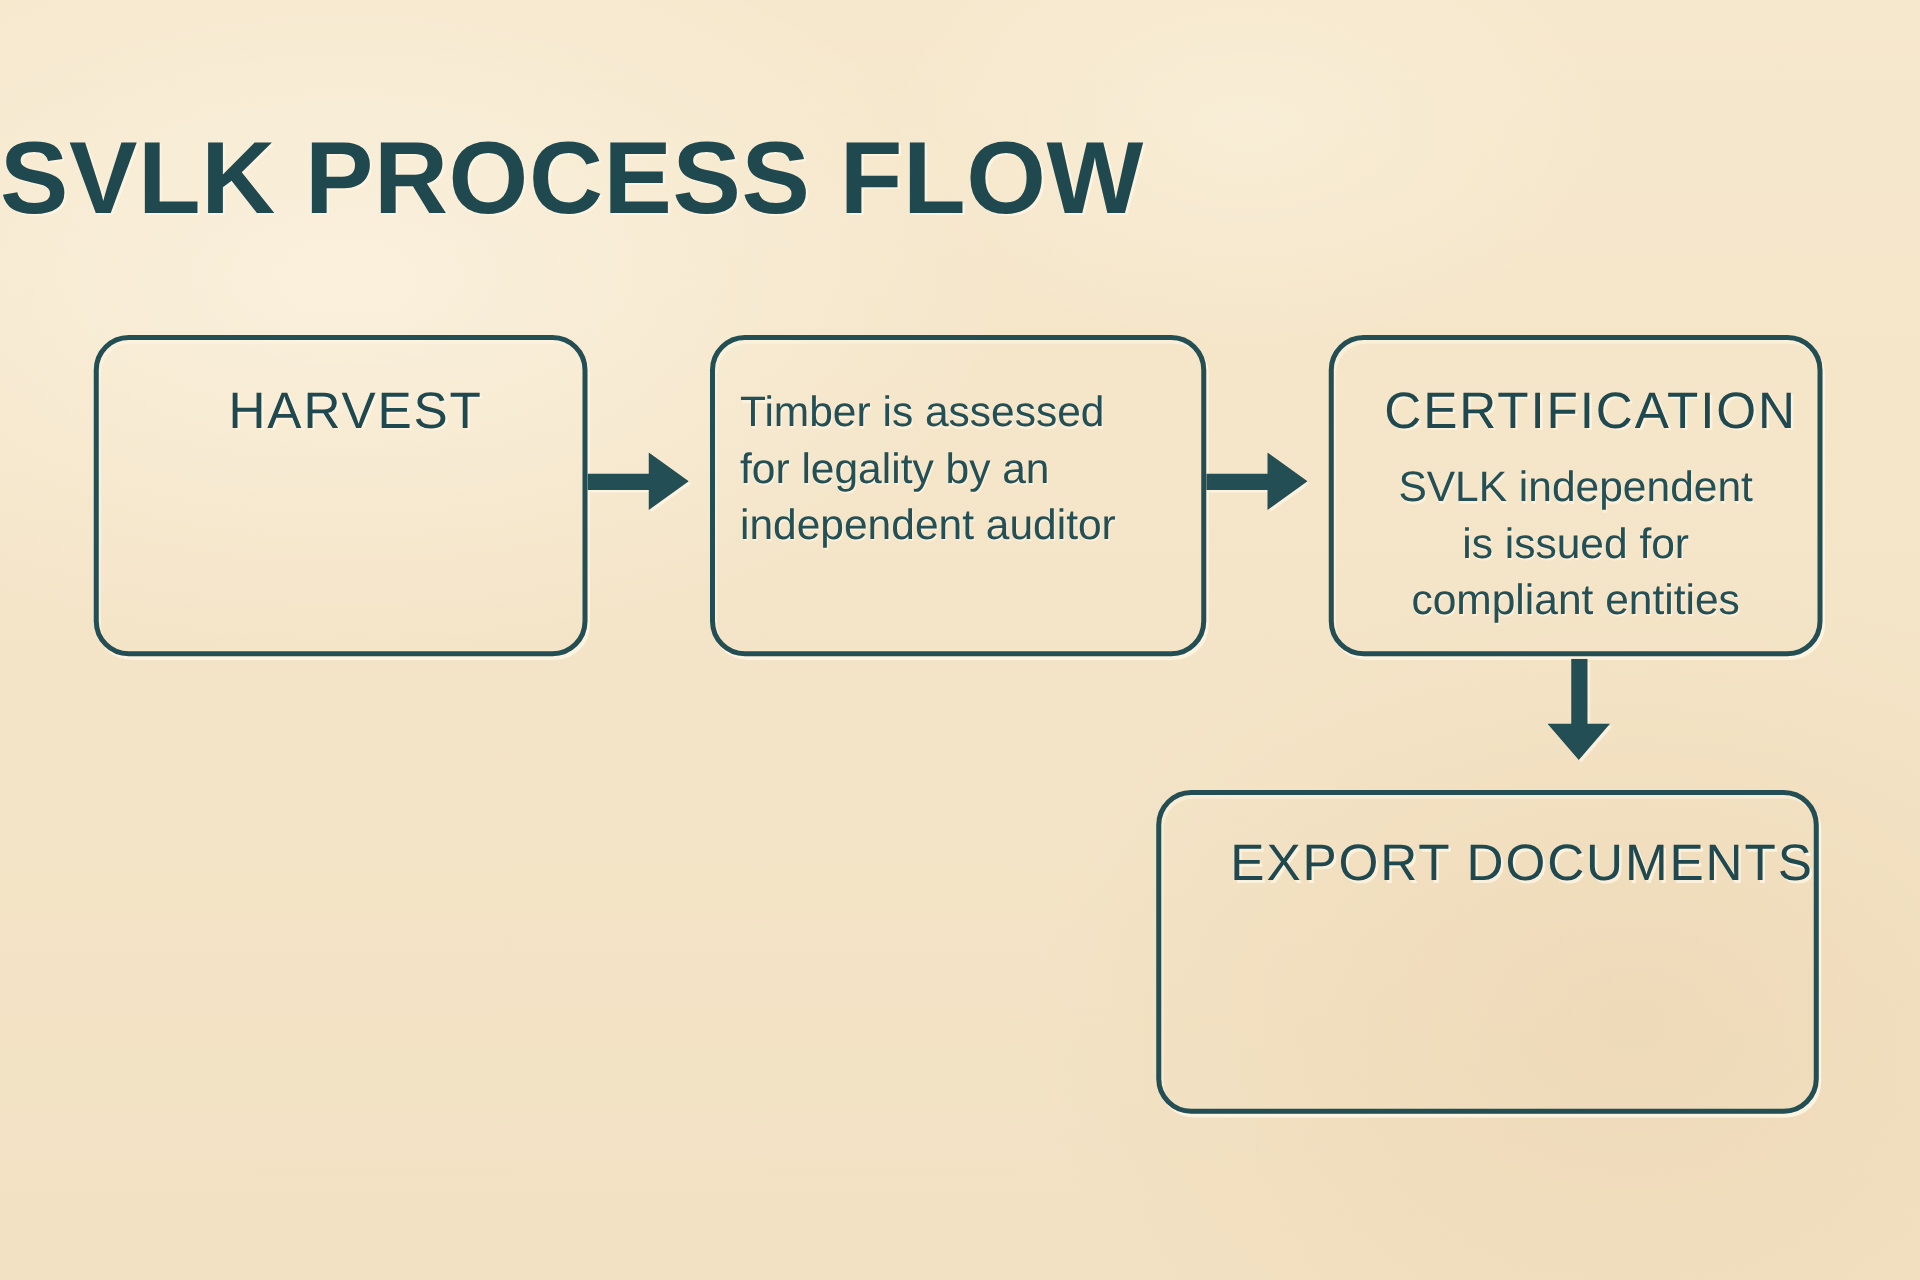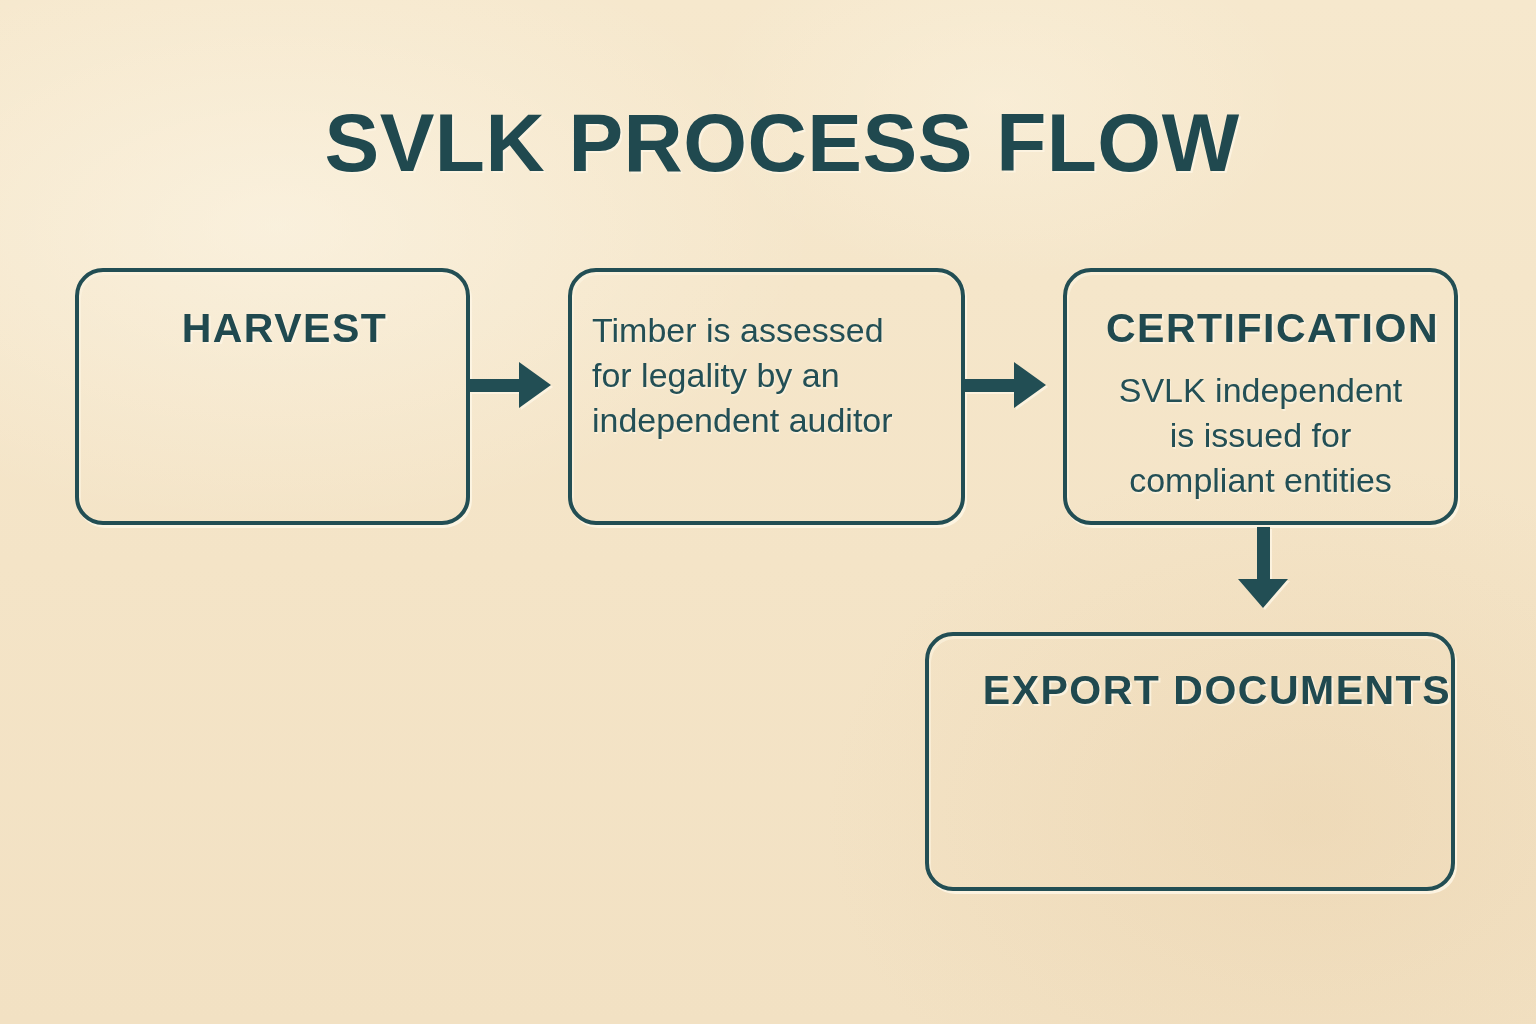--- a/index.html
+++ b/index.html
@@ -16,48 +16,46 @@
       radial-gradient(ellipse 900px 500px at 18% 22%, rgba(255,252,242,0.45), rgba(255,252,242,0) 60%),
       radial-gradient(ellipse 800px 600px at 85% 80%, rgba(226,196,152,0.28), rgba(226,196,152,0) 60%),
       radial-gradient(ellipse 500px 300px at 65% 10%, rgba(255,250,236,0.30), rgba(255,250,236,0) 60%),
       linear-gradient(180deg, #f6e8cd 0%, #f4e4c7 55%, #f2e1c3 100%);
   }
 
   .page-title {
     position: absolute;
     left: 0; right: 16px;
     top: 102px;
-    text-align: center;
     font-size: 82px;
     line-height: 1;
     font-weight: bold;
     letter-spacing: 0.5px;
     color: #20494f;
     text-shadow: 2px 2px 0 rgba(253,245,227,0.85);
     white-space: nowrap;
-    padding-left: 44px;
   }
 
   .process-box {
     position: absolute;
     border: 4px solid #224e54;
     border-radius: 28px;
     box-shadow: 2px 3px 0 rgba(253,245,227,0.9), inset 2px 3px 0 rgba(253,245,227,0.55);
     padding-top: 36px;
     text-align: center;
   }
   .box-harvest       { left: 75px;   top: 268px; width: 395px; height: 257px; }
   .box-verification  { left: 568px;  top: 268px; width: 397px; height: 257px; }
   .box-certification { left: 1063px; top: 268px; width: 395px; height: 257px; }
   .box-export        { left: 925px;  top: 632px; width: 530px; height: 259px; padding-top: 34px; text-align: right; }
 
   .box-heading {
     font-size: 41px;
     line-height: 1;
-    font-weight: bold;
+    font-weight: normal;
     letter-spacing: 1.5px;
     color: #20494f;
     text-shadow: 2px 2px 0 rgba(253,245,227,0.8);
     margin-bottom: 19px;
     white-space: nowrap;
     padding-left: 24px;
   }
   .box-body {
     font-size: 34px;
     line-height: 45px;

